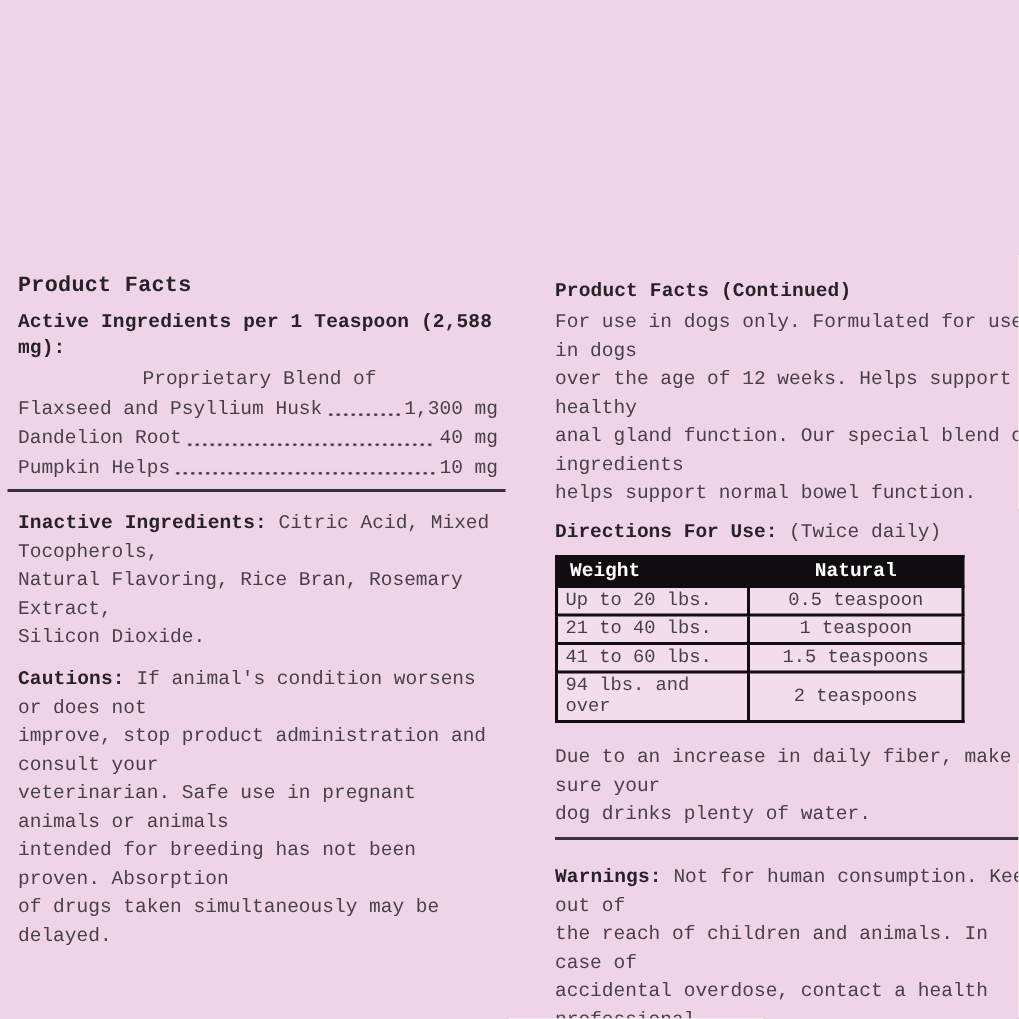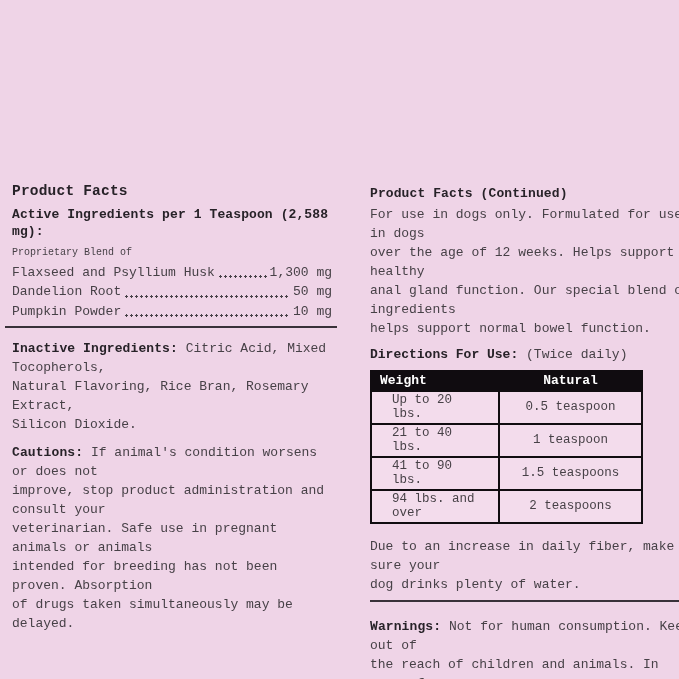--- a/index.html
+++ b/index.html
@@ -11,21 +11,21 @@
   .canvas{
     position:relative; width:679px; height:679px; background:var(--bg);
     font-family:Liberation Mono, monospace;
     color:var(--text); overflow:hidden;
   }
   .col{position:absolute; top:183px;}
   .col-left{left:12px; width:322px;}
   .col-right{left:370px; top:185px; width:322px;}
   h1{font-size:14.5px; line-height:17px; font-weight:bold; color:var(--heading); letter-spacing:.2px; margin:0 0 6px;}
   h2{font-size:13px; line-height:17px; font-weight:bold; color:var(--heading); letter-spacing:.1px; margin:0 0 3px;}
-  .body-line{font-size:10px; line-height:19.5px;}
+  .body-line{font-size:13px; line-height:19.5px;text-align:center;}
   .ing-row{display:flex; align-items:baseline; width:320px; font-size:13px; line-height:19.5px;}
   .leader{
     flex:1; height:3px; align-self:flex-end; margin:0 3px 4px 3px;
     background-image:radial-gradient(circle, var(--text) 1px, rgba(0,0,0,0) 1.2px);
     background-size:5px 3px; background-repeat:repeat-x; background-position:left bottom;
   }
   .divider{height:1.5px; background:var(--line);}
   .divider-left{width:332px; margin-left:-7px; margin-top:5px;}
   .divider-right{width:310px; margin-top:6px;}
   .para{font-size:13px; line-height:19px; white-space:pre-line;}
@@ -37,21 +37,21 @@
   .directions-line b{color:var(--heading);}
   .dosage{border-collapse:collapse; table-layout:fixed; width:273px; margin-top:7px;}
   .dosage col.w{width:128px;}
   .dosage th{
     background:var(--table-header-bg); color:var(--table-header-text);
     font-size:13px; font-weight:bold; padding:1px 8px 2px; border:2px solid var(--table-header-bg);
   }
   .dosage th.th-weight{text-align:left;}
   .dosage th.th-amount{text-align:center;}
   .dosage td{
-    font-size:12.5px; padding:1px 20px 2px; border:2px solid var(--table-header-bg);
+    font-size:12.5px; padding:1px 5px 2px; border:2px solid var(--table-header-bg);
     background:var(--cell-bg);
   }
   .dosage td.amount{text-align:center;}
   .water-para{margin-top:13px;}
   .warnings-para{margin-top:15px;}
 </style>
 </head>
 <body>
 
 <div class="canvas">
@@ -62,24 +62,24 @@
     <div class="body-line">Proprietary Blend of</div>
 
     <div class="ing-row">
         <span>Flaxseed and Psyllium Husk</span>
         <span class="leader"></span>
         <span>1,300 mg</span>
       </div>
     <div class="ing-row">
         <span>Dandelion Root</span>
         <span class="leader"></span>
-        <span>50 mg</span>
+        <span>40 mg</span>
       </div>
     <div class="ing-row">
-        <span>Pumpkin Powder</span>
+        <span>Pumpkin Helps</span>
         <span class="leader"></span>
         <span>10 mg</span>
       </div>
 
     <div class="divider divider-left"></div>
 
     <p class="para inactive-para"><b>Inactive Ingredients:</b><span> Citric Acid, Mixed Tocopherols,
 Natural Flavoring, Rice Bran, Rosemary Extract,
 Silicon Dioxide.</span></p>
 
@@ -113,21 +113,21 @@
       <tbody>
         <tr>
           <td>Up to 20 lbs.</td>
           <td class="amount">0.5 teaspoon</td>
         </tr>
         <tr>
           <td>21 to 40 lbs.</td>
           <td class="amount">1 teaspoon</td>
         </tr>
         <tr>
-          <td>41 to 90 lbs.</td>
+          <td>41 to 60 lbs.</td>
           <td class="amount">1.5 teaspoons</td>
         </tr>
         <tr>
           <td>94 lbs. and over</td>
           <td class="amount">2 teaspoons</td>
         </tr>
       </tbody>
     </table>
 
     <p class="para water-para">Due to an increase in daily fiber, make sure your

